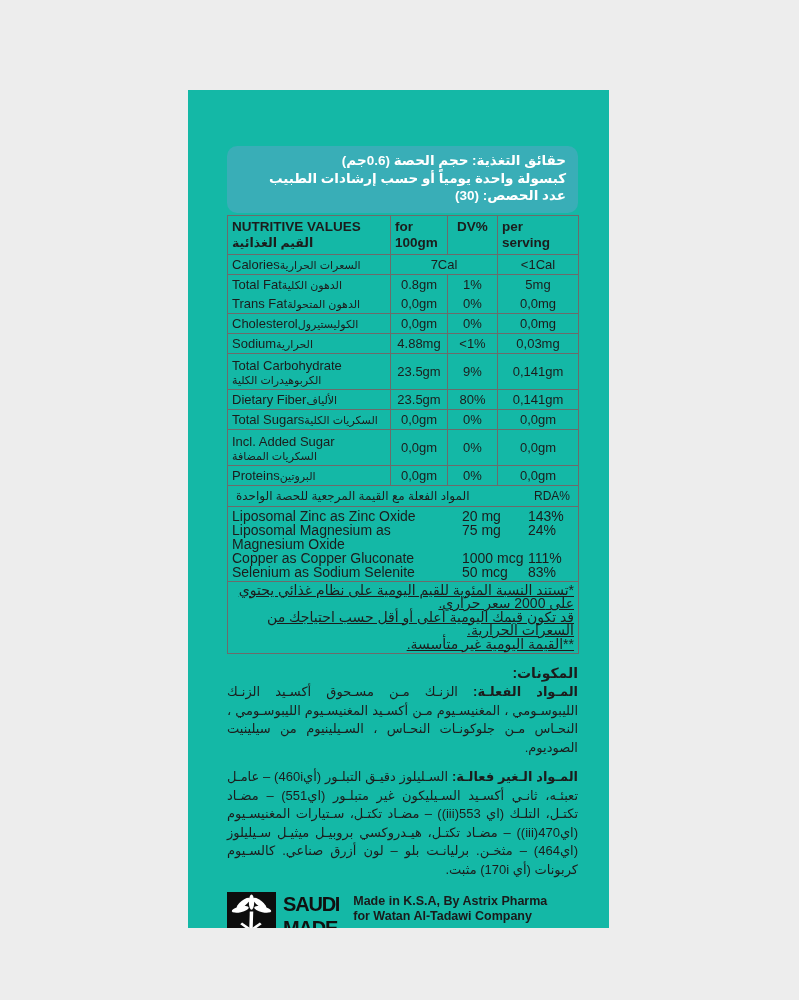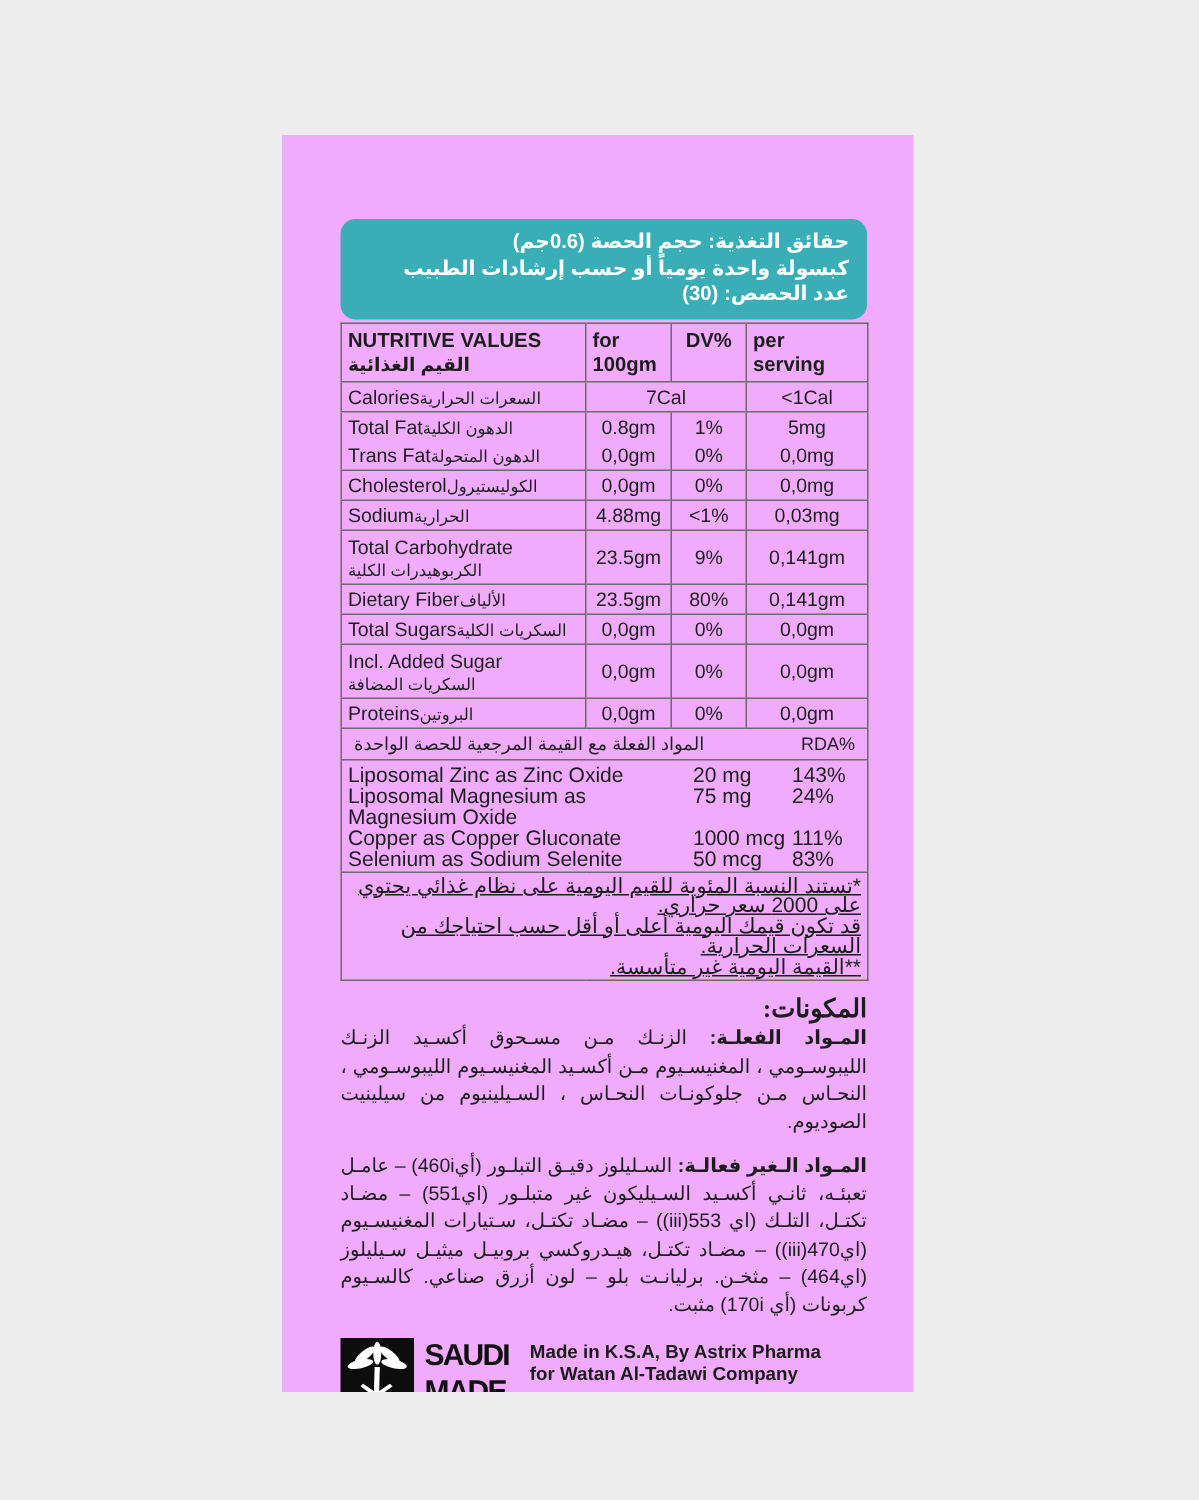--- a/index.html
+++ b/index.html
@@ -1,18 +1,18 @@
 <!DOCTYPE html>
 <html><head>
 <meta charset="utf-8">
 <style>
   * { margin:0; padding:0; box-sizing:border-box; }
   body { font-family:"Liberation Sans","DejaVu Sans",sans-serif; }
   .page { position:relative; width:799px; height:1000px; background:#ededed; overflow:hidden; }
-  .card { position:absolute; left:188px; top:90px; width:421px; height:838px; background:#f0abfc; overflow:hidden; }
+  .card { position:absolute; left:188px; top:90px; width:421px; height:838px; background:#14b8a6; overflow:hidden; }
   .content { margin-left:39px; margin-top:56px; width:351px; }
 
   .teal { background:#39AEB7; border-radius:10px; padding:6px 12px 8px; color:#ffffff;
           direction:rtl; text-align:right; font-weight:bold; font-size:13.5px; line-height:17.5px; }
 
   table.nv { width:351px; border-collapse:collapse; table-layout:fixed; border:1.5px solid #6b6b6b;
              margin-top:2px; color:#1c1c1c; }
   table.nv td { padding:2px 4px; vertical-align:top; }
   .vl { border-left:1px solid #6b6b6b; }
   tr.ht td { border-top:1px solid #6b6b6b; }
@@ -30,21 +30,21 @@
   .rda-head .arh { direction:rtl; }
   .min-block { padding:2px 4px 4px; }
   .min-line { display:flex; font-size:14px; line-height:14px; }
   .min-line .nm { flex:1; }
   .min-line .amt { width:66px; }
   .min-line .pct { width:46px; }
 
   .footnote { text-align:right; direction:rtl; font-size:14px; line-height:13.5px; padding:5px 2px 8px;text-decoration:underline; }
 
   .ing { margin-top:10px; direction:rtl; text-align:right; color:#1c1c1c; }
-  .ing-h { font-weight:bold; font-size:17px; line-height:18px;font-family:Liberation Serif, serif; }
+  .ing-h { font-weight:bold; font-size:14px; line-height:18px; }
   .ing-p { font-size:13px; line-height:18.5px; text-align:justify; margin-top:1px; }
   .ing-p .lead { font-weight:bold; }
   .ing-p2 { margin-top:11px; }
 
   .footer { display:flex; align-items:flex-start; margin-top:13px; }
   .logo-sq { width:49px; height:49px; background:#0d0d0d; flex:none; }
   .logo-txt { font-weight:bold; font-size:20px; line-height:24px; letter-spacing:-1.2px; color:#101010; margin-left:7px; }
   .made { margin-left:14px; padding-top:2px; color:#1a1a1a; }
   .made .ml { font-weight:bold; font-size:12.5px; line-height:15px; }
   .nw { margin-top:8px; font-size:11.5px; font-weight:bold; letter-spacing:0.3px; }

